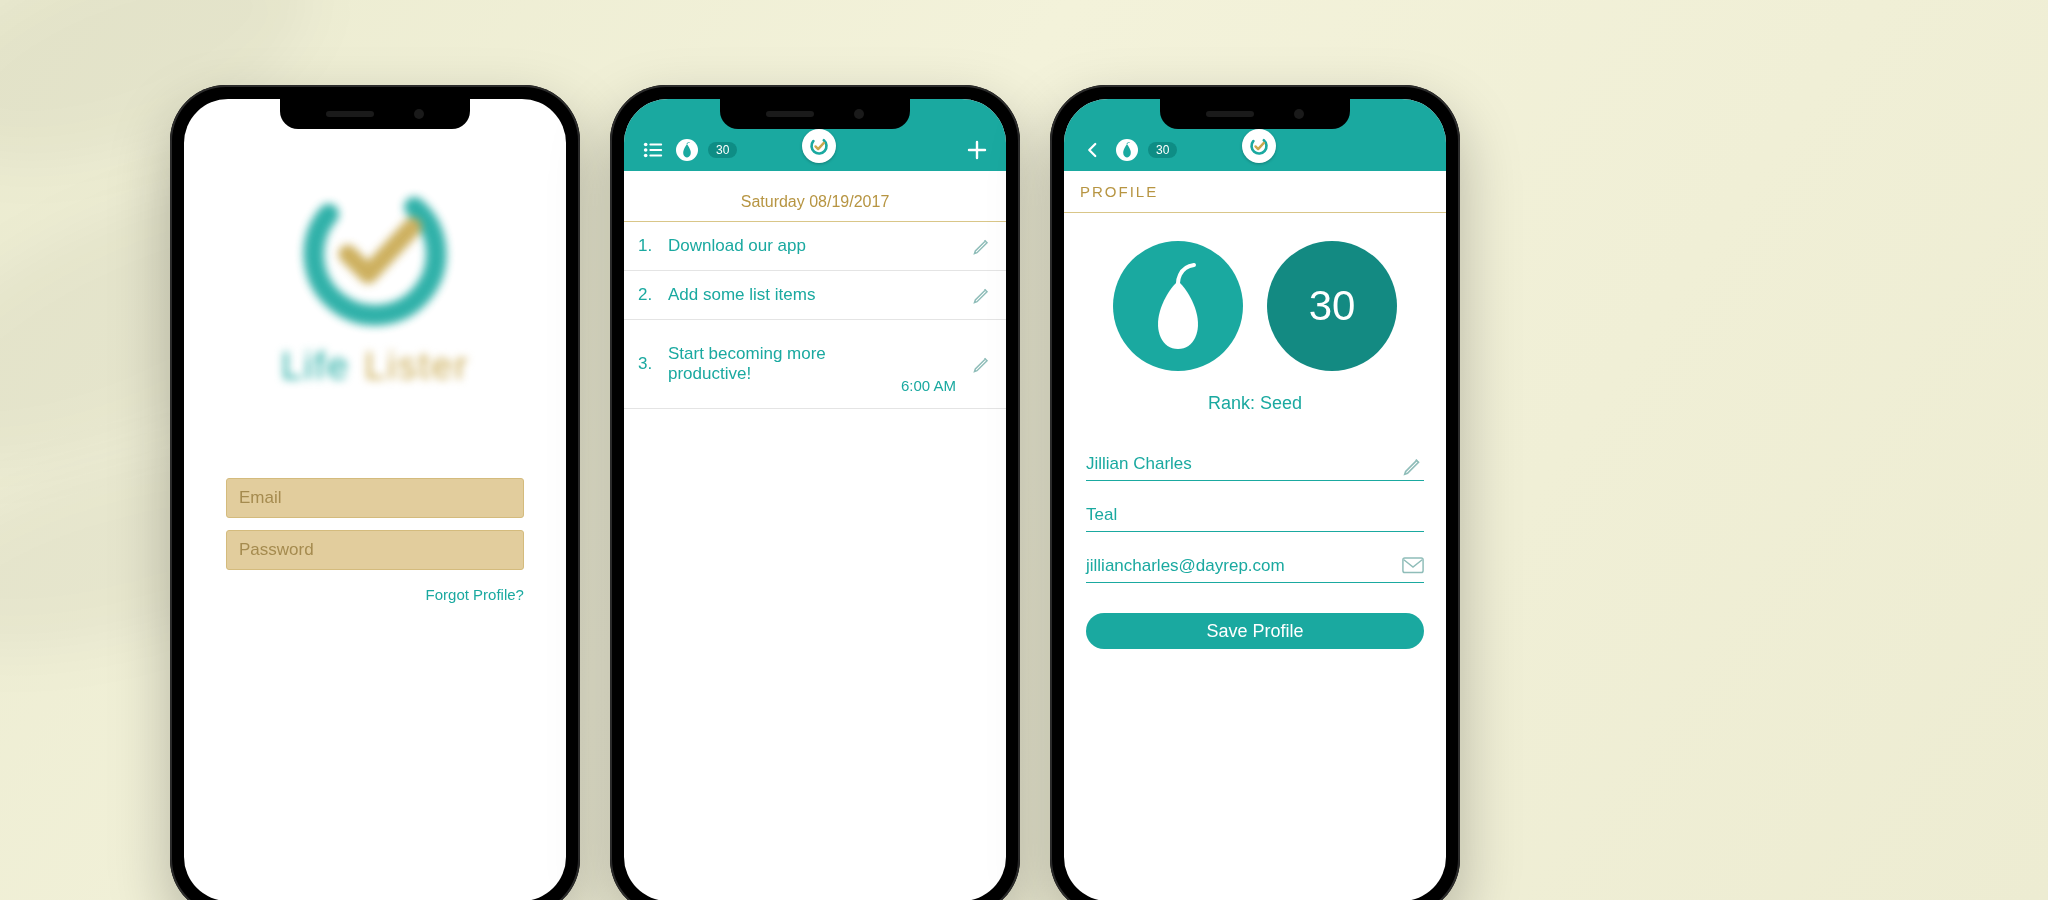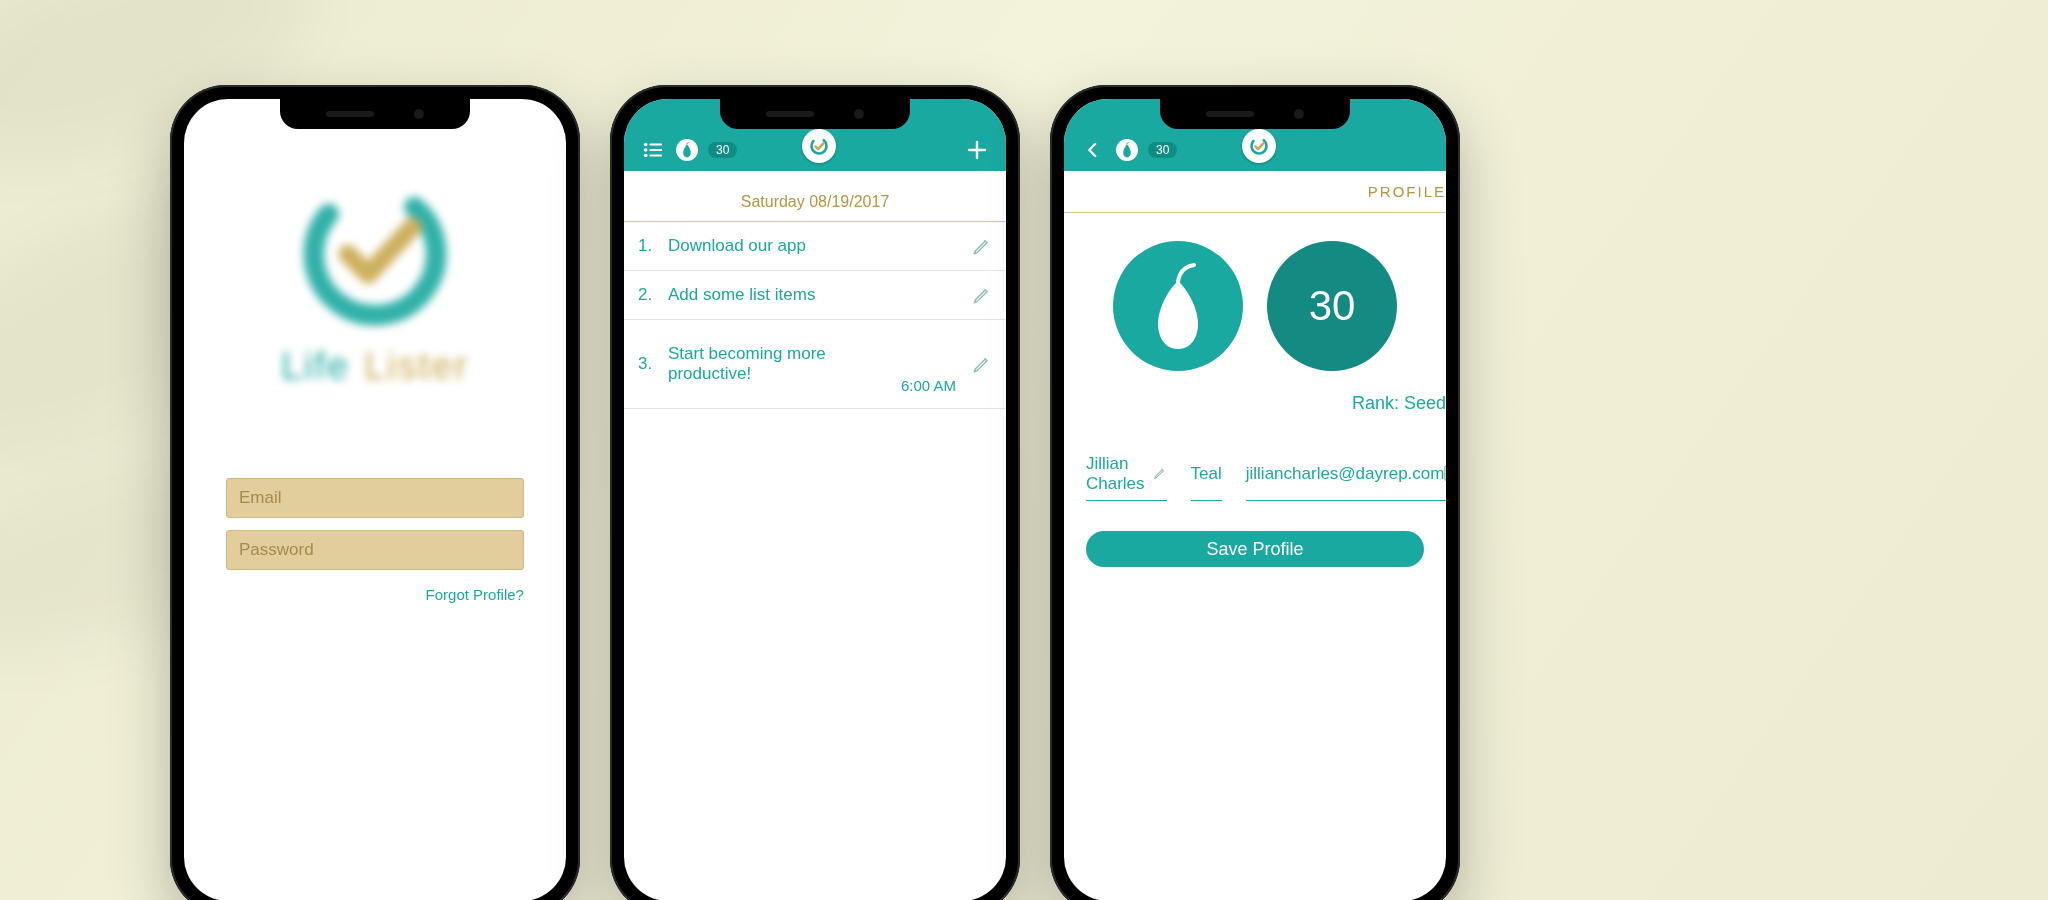--- a/index.html
+++ b/index.html
@@ -147,41 +147,41 @@
     font-size:17px;
     gap:10px;
   }
   .list-num { width:20px; }
   .list-text { flex:1; }
   .list-time { color:#1aa9a0; font-size:15px; white-space:nowrap; margin-right:6px;margin-top:43px;}
   .pencil { width:20px; height:20px; color:#8fbdb9; cursor:pointer;}
 
   
   .section-title {
-    text-align:right;
-    padding:12px 0;
+    text-align:left;
+    padding:12px 16px;
     color:#b79542;
     letter-spacing:2px;
     font-size:15px;
     border-bottom:1px solid #d9c688;
   }
   .profile-circles {
     display:flex; justify-content:center; gap:24px;
     margin:28px 0 14px;
   }
   .circle {
     width:130px; height:130px; border-radius:50%;
     display:flex; align-items:center; justify-content:center;
   }
   .circle.seed-big { background:#1aa9a0; }
   .circle.points   { background:#138a82; color:#fff; font-size:42px; font-weight:300;}
   .circle.seed-big svg { width:60px; height:90px; }
-  .rank-line { text-align:right; color:#1aa9a0; font-size:18px; margin-top:22px; }
-
-  .profile-fields { margin:40px 22px 0; display:flex; flex-direction:row; gap:24px;}
+  .rank-line { text-align:center; color:#1aa9a0; font-size:18px; margin-top:22px; }
+
+  .profile-fields { margin:40px 22px 0; display:flex; flex-direction:column; gap:24px;}
   .underline-row {
     display:flex; align-items:center; justify-content:space-between;
     border-bottom:1px solid #1aa9a0;
     padding-bottom:6px;
     color:#1aa9a0;
     font-size:17px;
   }
   .underline-row .trailing { width:22px; height:18px; color:#8fbdb9;}
   .save-btn {
     margin:30px 22px 0;

